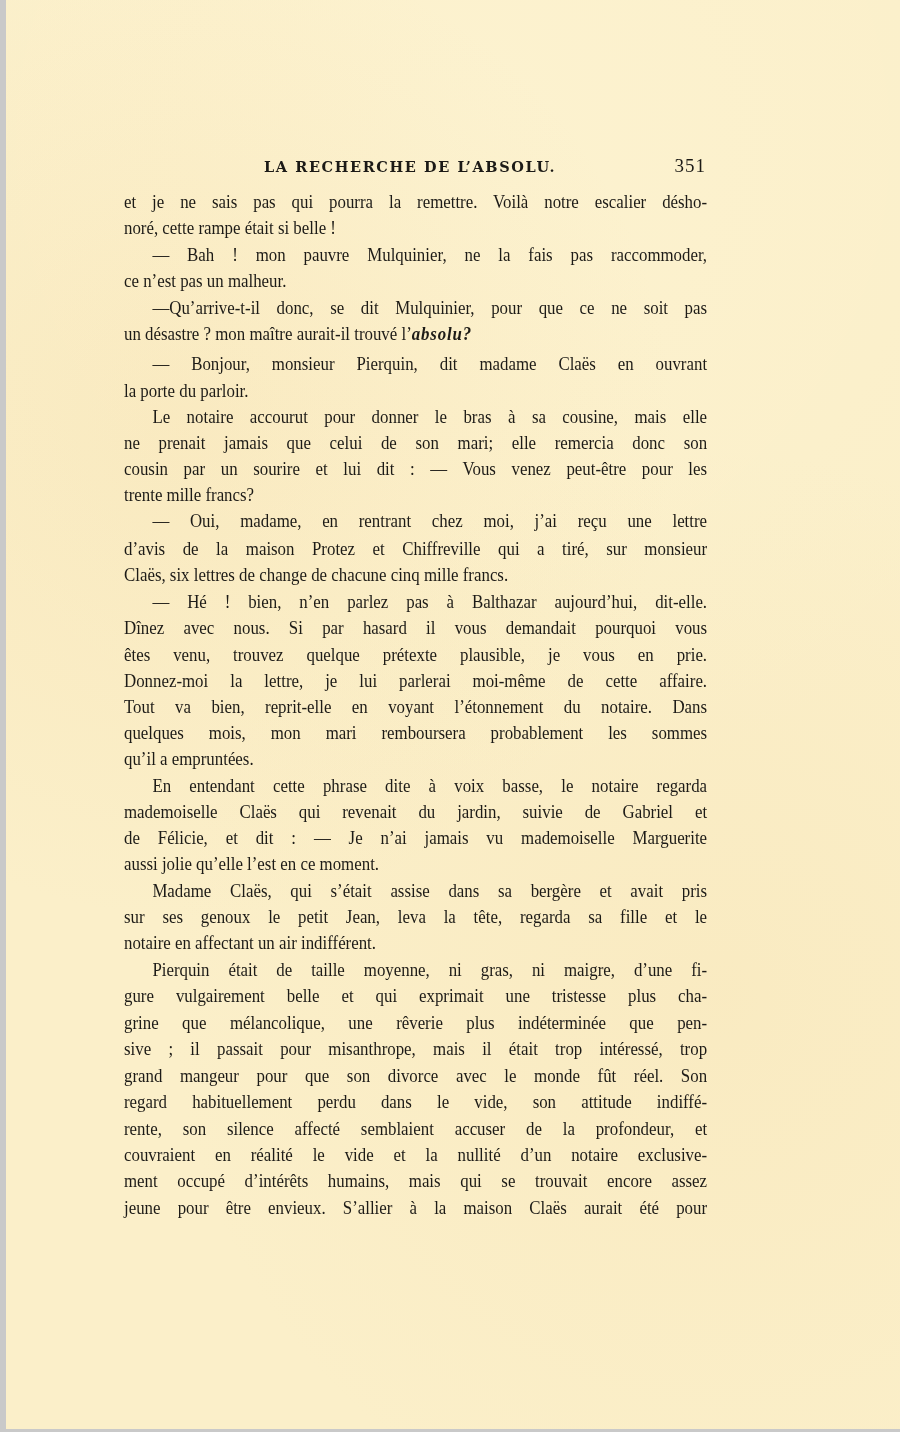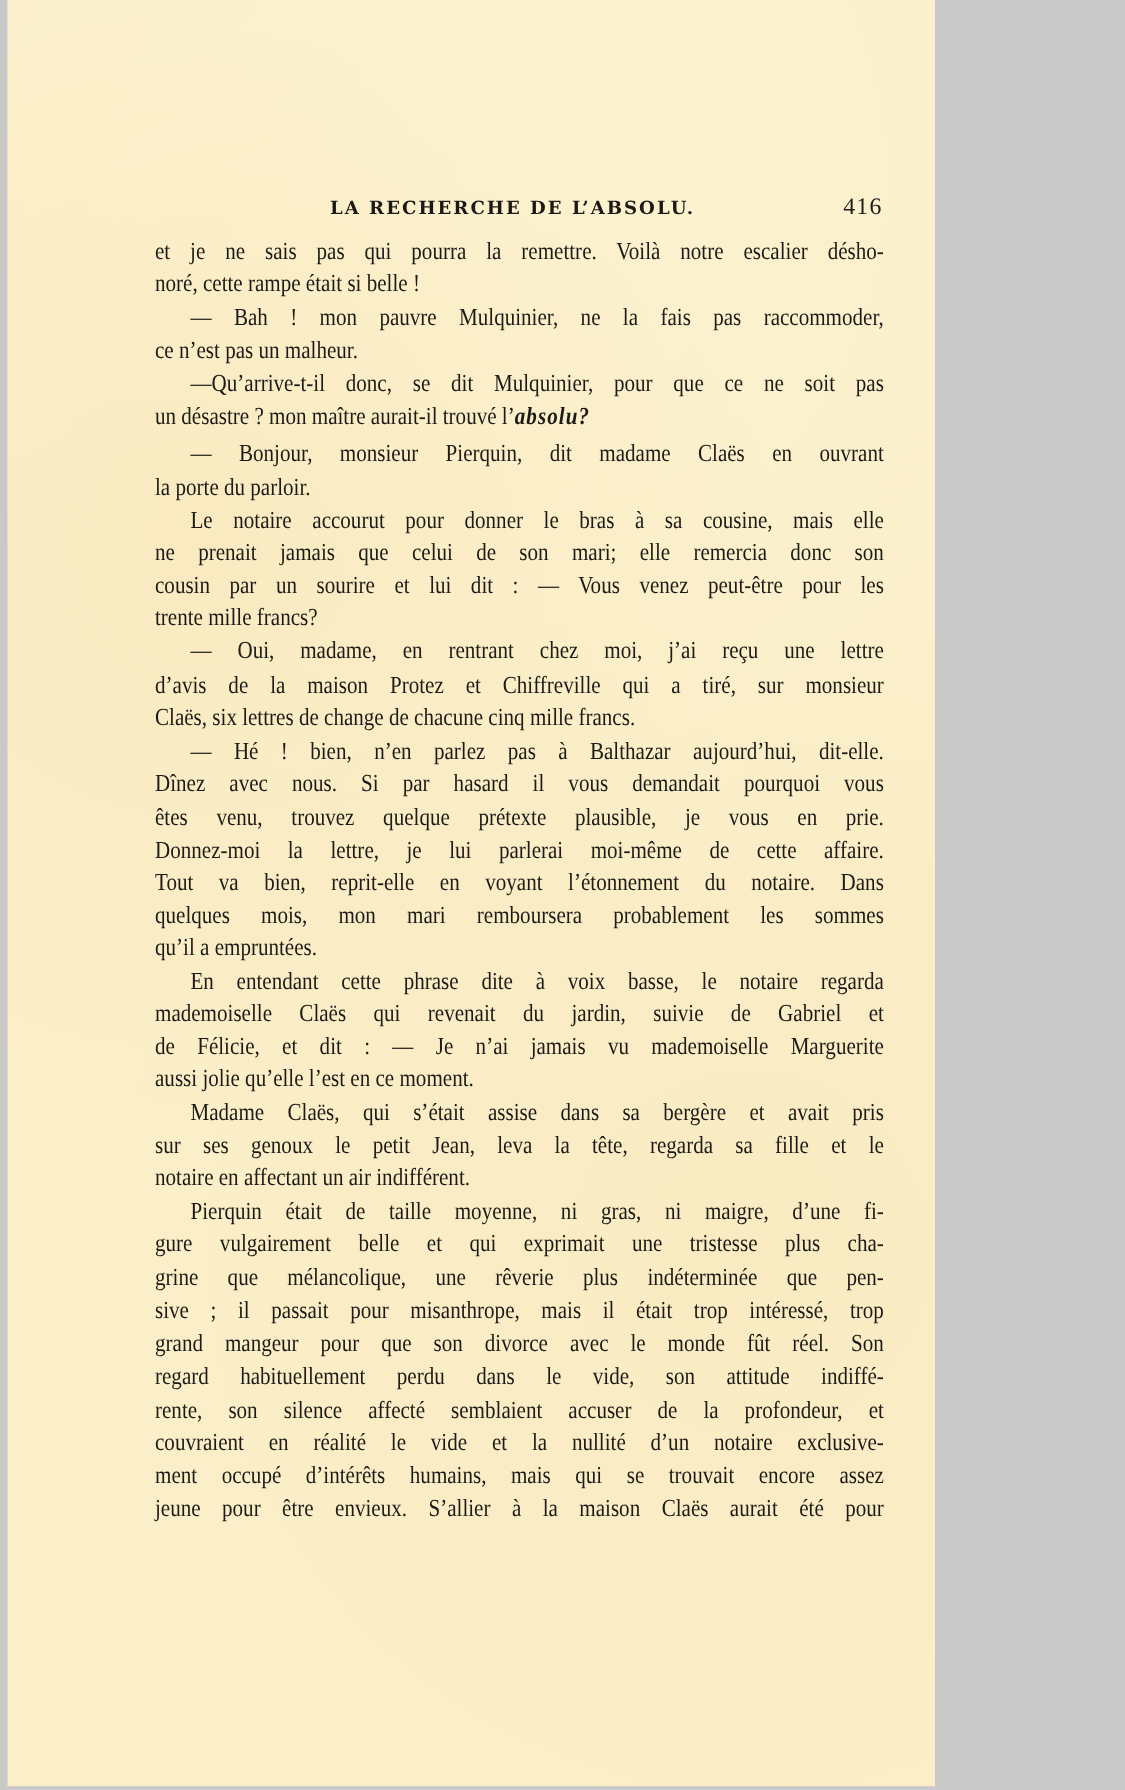--- a/index.html
+++ b/index.html
@@ -2,21 +2,21 @@
 <html><head>
 <meta charset="utf-8">
 <style>
   html, body { margin: 0; padding: 0; }
   body {
     width: 900px; height: 1432px; overflow: hidden;
     background: #c9c9c9;
     position: relative;
   }
   .page {
-    position: absolute; left: 6px; top: 0; width: 742px; height: 1429px;
+    position: absolute; left: 6px; top: 0; width: 894px; height: 1429px;
     background: #fbefc9;
     background-image:
       radial-gradient(circle at 20% 30%, rgba(240,205,140,0.18) 0, rgba(240,205,140,0) 40%),
       radial-gradient(circle at 80% 70%, rgba(240,210,150,0.15) 0, rgba(240,210,150,0) 45%),
       radial-gradient(circle at 50% 10%, rgba(255,248,220,0.35) 0, rgba(255,248,220,0) 50%);
   }
   .runhead {
     position: absolute; left: 118px; top: 155px; width: 592px; height: 24px;
     font-family: "DejaVu Serif", serif; color: #1c1a16;
   }
@@ -45,21 +45,21 @@
   .ln.last { text-align: left; text-align-last: left; }
   .ln.ind { padding-left: 33px; width: 645px; }
   i.it { font-style: italic; font-weight: bold; letter-spacing: 1px; }
 </style>
 </head>
 <body>
 
 <div class="page">
   <div class="runhead">
     <span class="title">LA RECHERCHE DE L’ABSOLU.</span>
-    <span class="pageno">416</span>
+    <span class="pageno">351</span>
   </div>
 
   <div class="text" id="body-text">
       <div class="ln" style="top: 3px;"><span>et je ne sais pas qui pourra la remettre. Voilà notre escalier désho-</span></div>
       <div class="ln last" style="top: 29px;"><span>noré, cette rampe était si belle !</span></div>
       <div class="ln ind" style="top: 56px;"><span>— Bah ! mon pauvre Mulquinier, ne la fais pas raccommoder,</span></div>
       <div class="ln last" style="top: 82px;"><span>ce n’est pas un malheur.</span></div>
       <div class="ln ind" style="top: 109px;"><span>—Qu’arrive-t-il donc, se dit Mulquinier, pour que ce ne soit pas</span></div>
       <div class="ln last" style="top: 135px;"><span>un désastre ? mon maître aurait-il trouvé l’</span><i class="it">absolu?</i></div>
       <div class="ln ind" style="top: 165px;"><span>— Bonjour, monsieur Pierquin, dit madame Claës en ouvrant</span></div>

